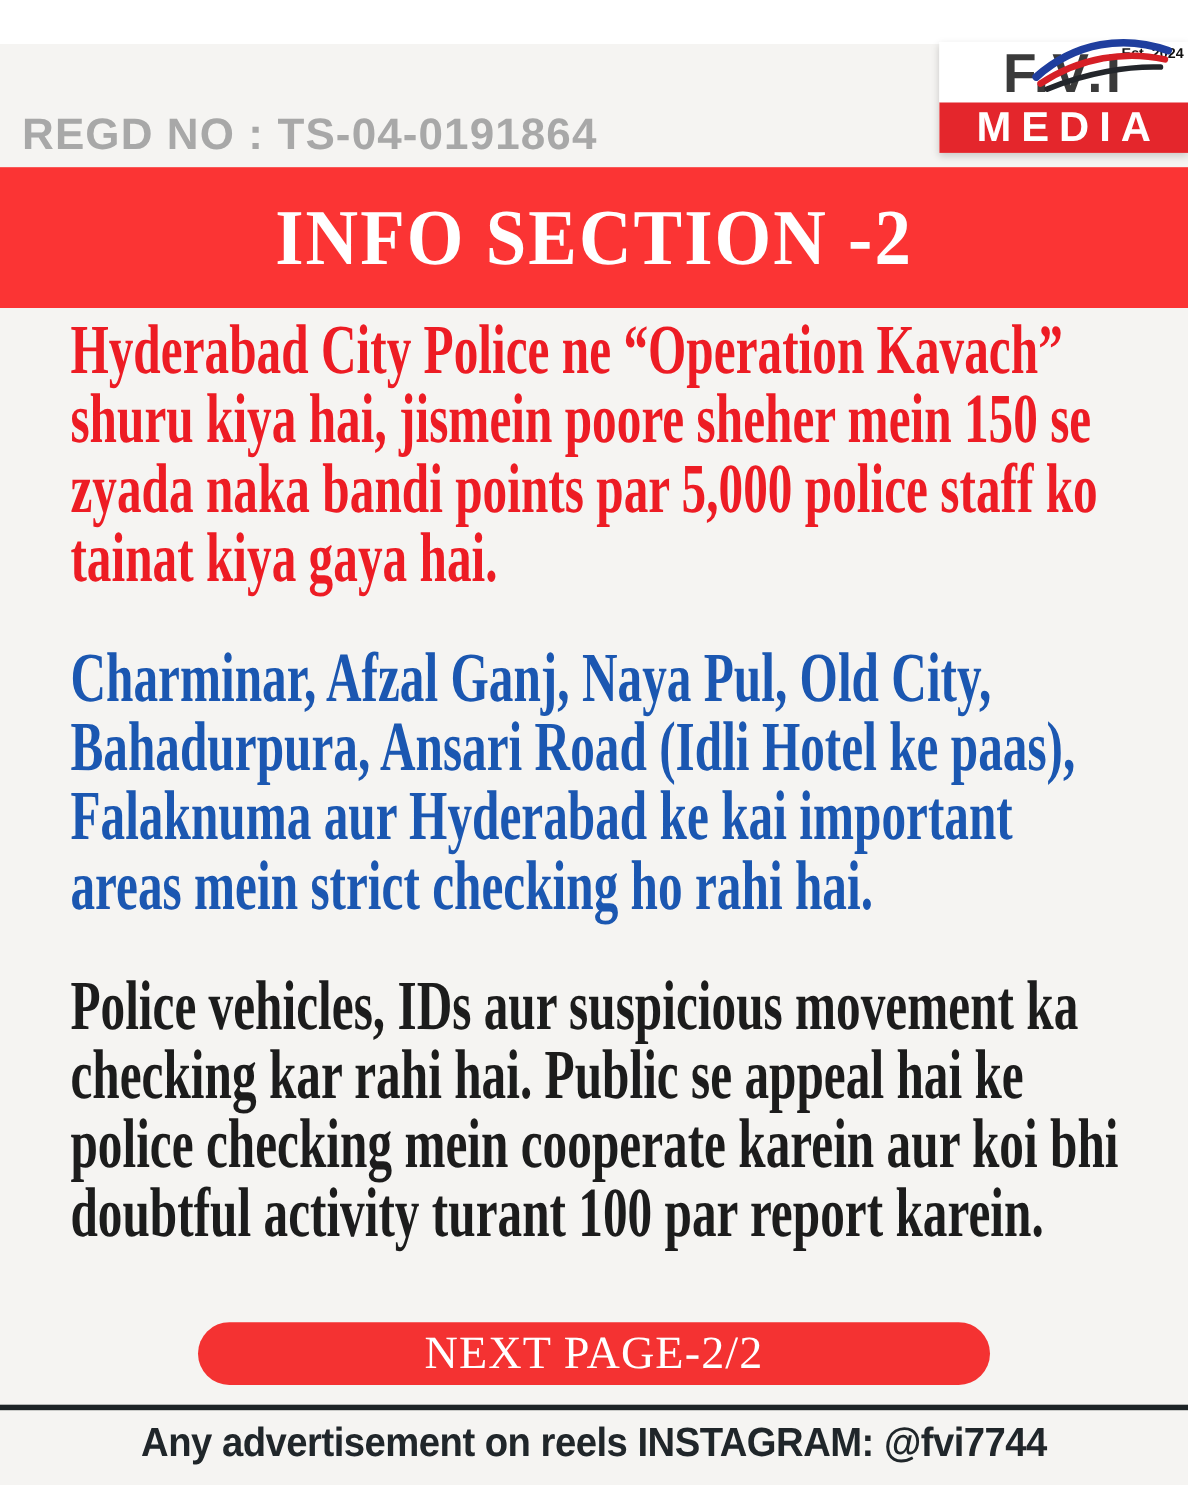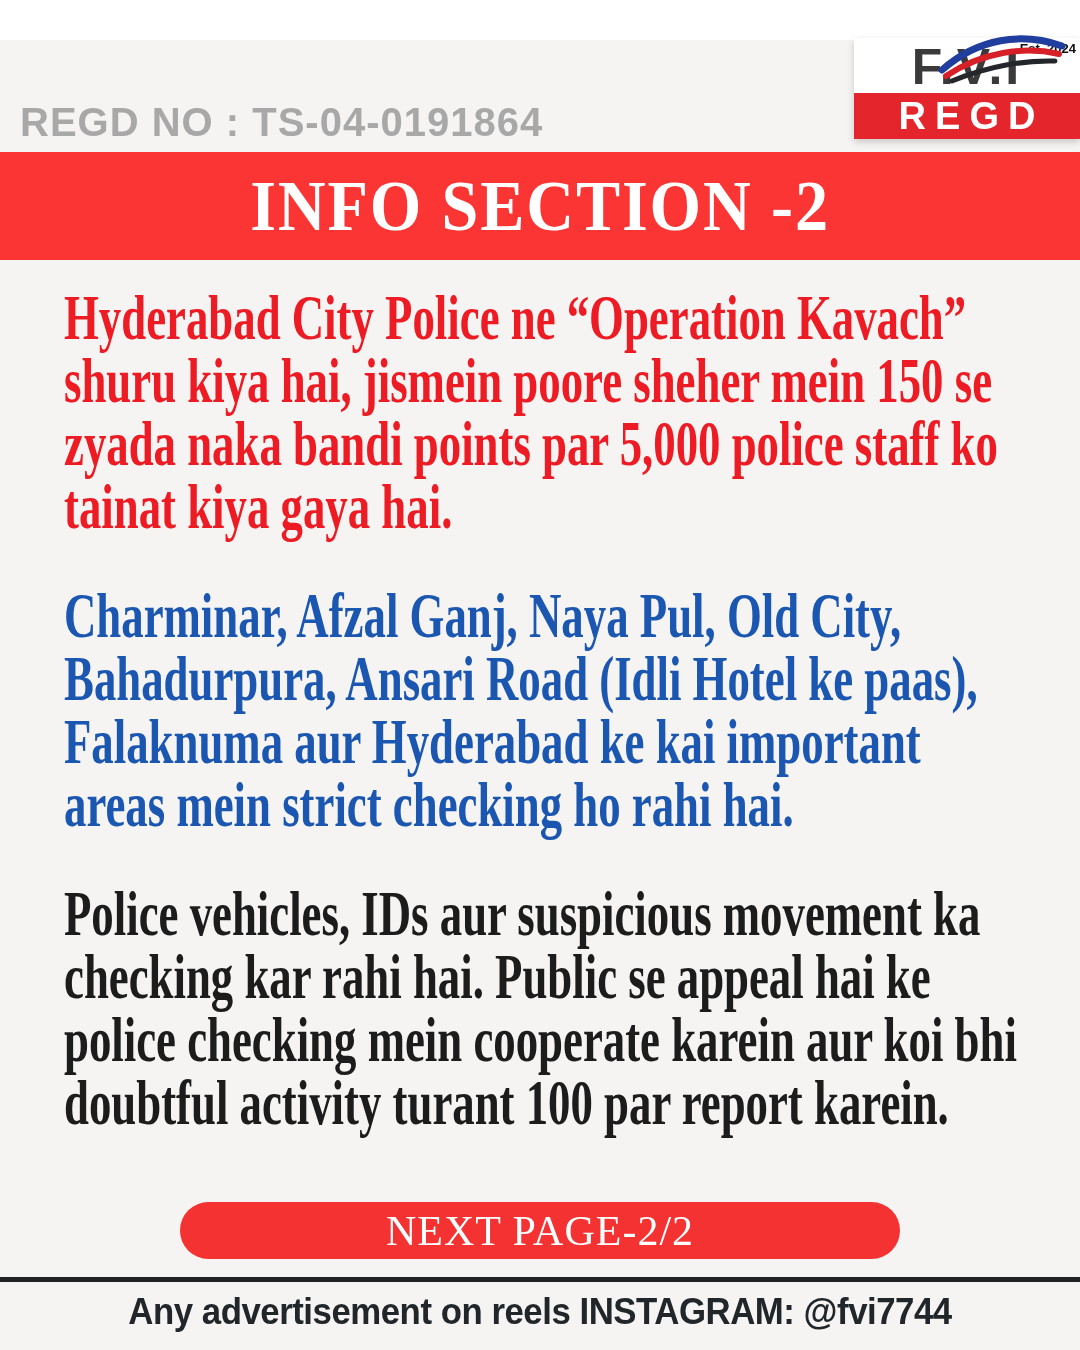--- a/index.html
+++ b/index.html
@@ -22,21 +22,21 @@
   .logo { position:absolute; top:38px; right:0; width:226px; box-shadow:0 3px 7px rgba(0,0,0,.18); }
   .logo-top { position:relative; background:#ffffff; height:55px; display:flex; align-items:flex-end; justify-content:center; }
   .logo-name { font-weight:700; font-size:50px; line-height:52px; color:#3a3a3a; letter-spacing:3px; }
   .logo-est { position:absolute; top:3px; right:4px; font-size:13px; font-weight:700; color:#111111; white-space:nowrap; }
   .swoosh { position:absolute; top:-8px; right:12px; width:132px; height:58px; }
   .logo-media { background:#e4262c; height:46px; display:flex; align-items:center; justify-content:center; }
   .logo-media-text { font-weight:700; font-size:38px; color:#ffffff; letter-spacing:9px; padding-left:9px; line-height:1; }
 
   
   .banner {
-    position:absolute; left:0; top:152px; width:1080px; height:108px;
+    position:absolute; left:0; top:152px; width:1080px; height:128px;
     background:#fb3434; display:flex; align-items:center; justify-content:center;
   }
   .banner-title {
     font-family:"Liberation Serif", serif; font-weight:700;
     font-size:72px; color:#ffffff; letter-spacing:2px; white-space:nowrap;
     transform:scaleX(0.92);
   }
 
   
   .article {
@@ -78,21 +78,21 @@
   <div class="logo-top">
     <span class="logo-name">F.V.I</span>
     <span class="logo-est">Est. 2024</span>
     <svg class="swoosh" viewBox="0 0 132 58" aria-hidden="true">
       <path d="M6 40 C 42 8, 86 2, 126 16" stroke="#1f3e9e" stroke-width="7" fill="none" stroke-linecap="round"></path>
       <path d="M10 46 C 46 22, 88 16, 123 24" stroke="#d61f26" stroke-width="6" fill="none" stroke-linecap="round"></path>
       <path d="M16 51 C 52 36, 90 30, 119 31" stroke="#23262b" stroke-width="5" fill="none" stroke-linecap="round"></path>
     </svg>
   </div>
   <div class="logo-media">
-    <span class="logo-media-text">REGD</span>
+    <span class="logo-media-text">MEDIA</span>
   </div>
 </div>
 
 <div class="banner">
   <span class="banner-title">INFO SECTION -2</span>
 </div>
 
 <div class="article">
   <div class="para" style="color: rgb(237, 28, 36);">
       <div class="line">Hyderabad City Police ne “Operation Kavach”</div>

